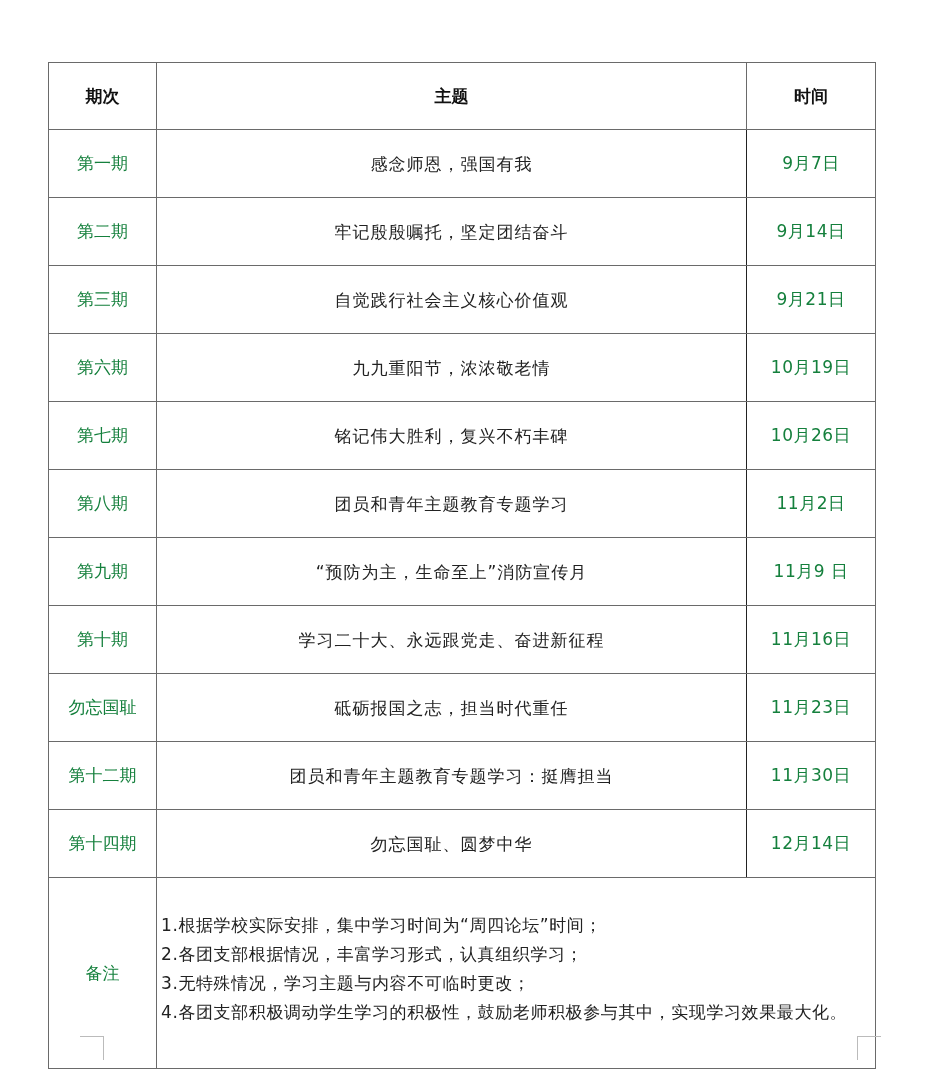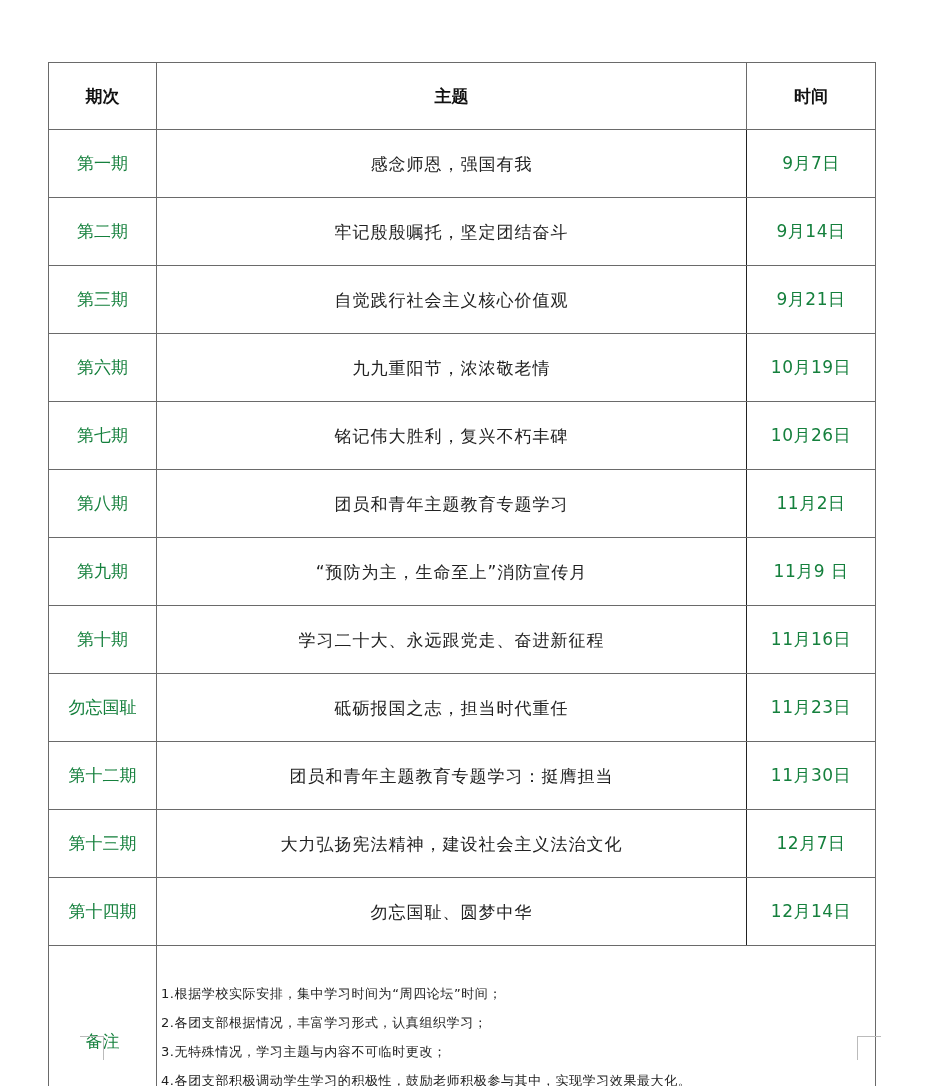--- a/index.html
+++ b/index.html
@@ -12,21 +12,21 @@
   th { font-weight: bold; height: 50px; color: #111; }
   td.period, td.date { color: #15803d; }
   td.col-topic { border-right: 1.5px solid #222; margin-left: 33px; }
   tr.row td { height: 51px; }
   tr.row.tall td { height: 66px; }
   .topic-text { display: inline-block; line-height: 30px; letter-spacing: 1px; }
   tr.tall .topic-text { padding: 0 8px; }
   .date-text { letter-spacing: 0.5px; }
   tr.notes td { height: 174px; }
   td.notes-body { text-align: left; vertical-align: middle; padding: 4px 4px 12px 4px; }
-  .note-line { display: block; line-height: 29px; font-size: 13px; letter-spacing: 0.6px; }
+  .note-line { display: block; line-height: 29px; font-size: 17px; letter-spacing: 0.6px; }
   .corner { position: absolute; background: #bbb; }
 </style>
 </head>
 <body>
 
 <div class="sheet">
   <table>
     <colgroup>
       <col style="width:108px">
       <col style="width:590px">
@@ -84,25 +84,20 @@
         <td class="period">勿忘国耻</td>
         <td class="col-topic"><span class="topic-text">砥砺报国之志，担当时代重任</span></td>
         <td class="date"><span class="date-text">11月23日</span></td>
       </tr>
       <tr class="row">
         <td class="period">第十二期</td>
         <td class="col-topic"><span class="topic-text">团员和青年主题教育专题学习：挺膺担当</span></td>
         <td class="date"><span class="date-text">11月30日</span></td>
       </tr>
       <tr class="row">
-        <td class="period">第十三期</td>
-        <td class="col-topic"><span class="topic-text">大力弘扬宪法精神，建设社会主义法治文化</span></td>
-        <td class="date"><span class="date-text">12月7日</span></td>
-      </tr>
-      <tr class="row">
         <td class="period">第十四期</td>
         <td class="col-topic"><span class="topic-text">勿忘国耻、圆梦中华</span></td>
         <td class="date"><span class="date-text">12月14日</span></td>
       </tr>
       <tr class="notes">
         <td class="period">备注</td>
         <td class="notes-body" colspan="2">
           <span class="note-line">1.根据学校实际安排，集中学习时间为“周四论坛”时间；</span>
           <span class="note-line">2.各团支部根据情况，丰富学习形式，认真组织学习；</span>
           <span class="note-line">3.无特殊情况，学习主题与内容不可临时更改；</span>

